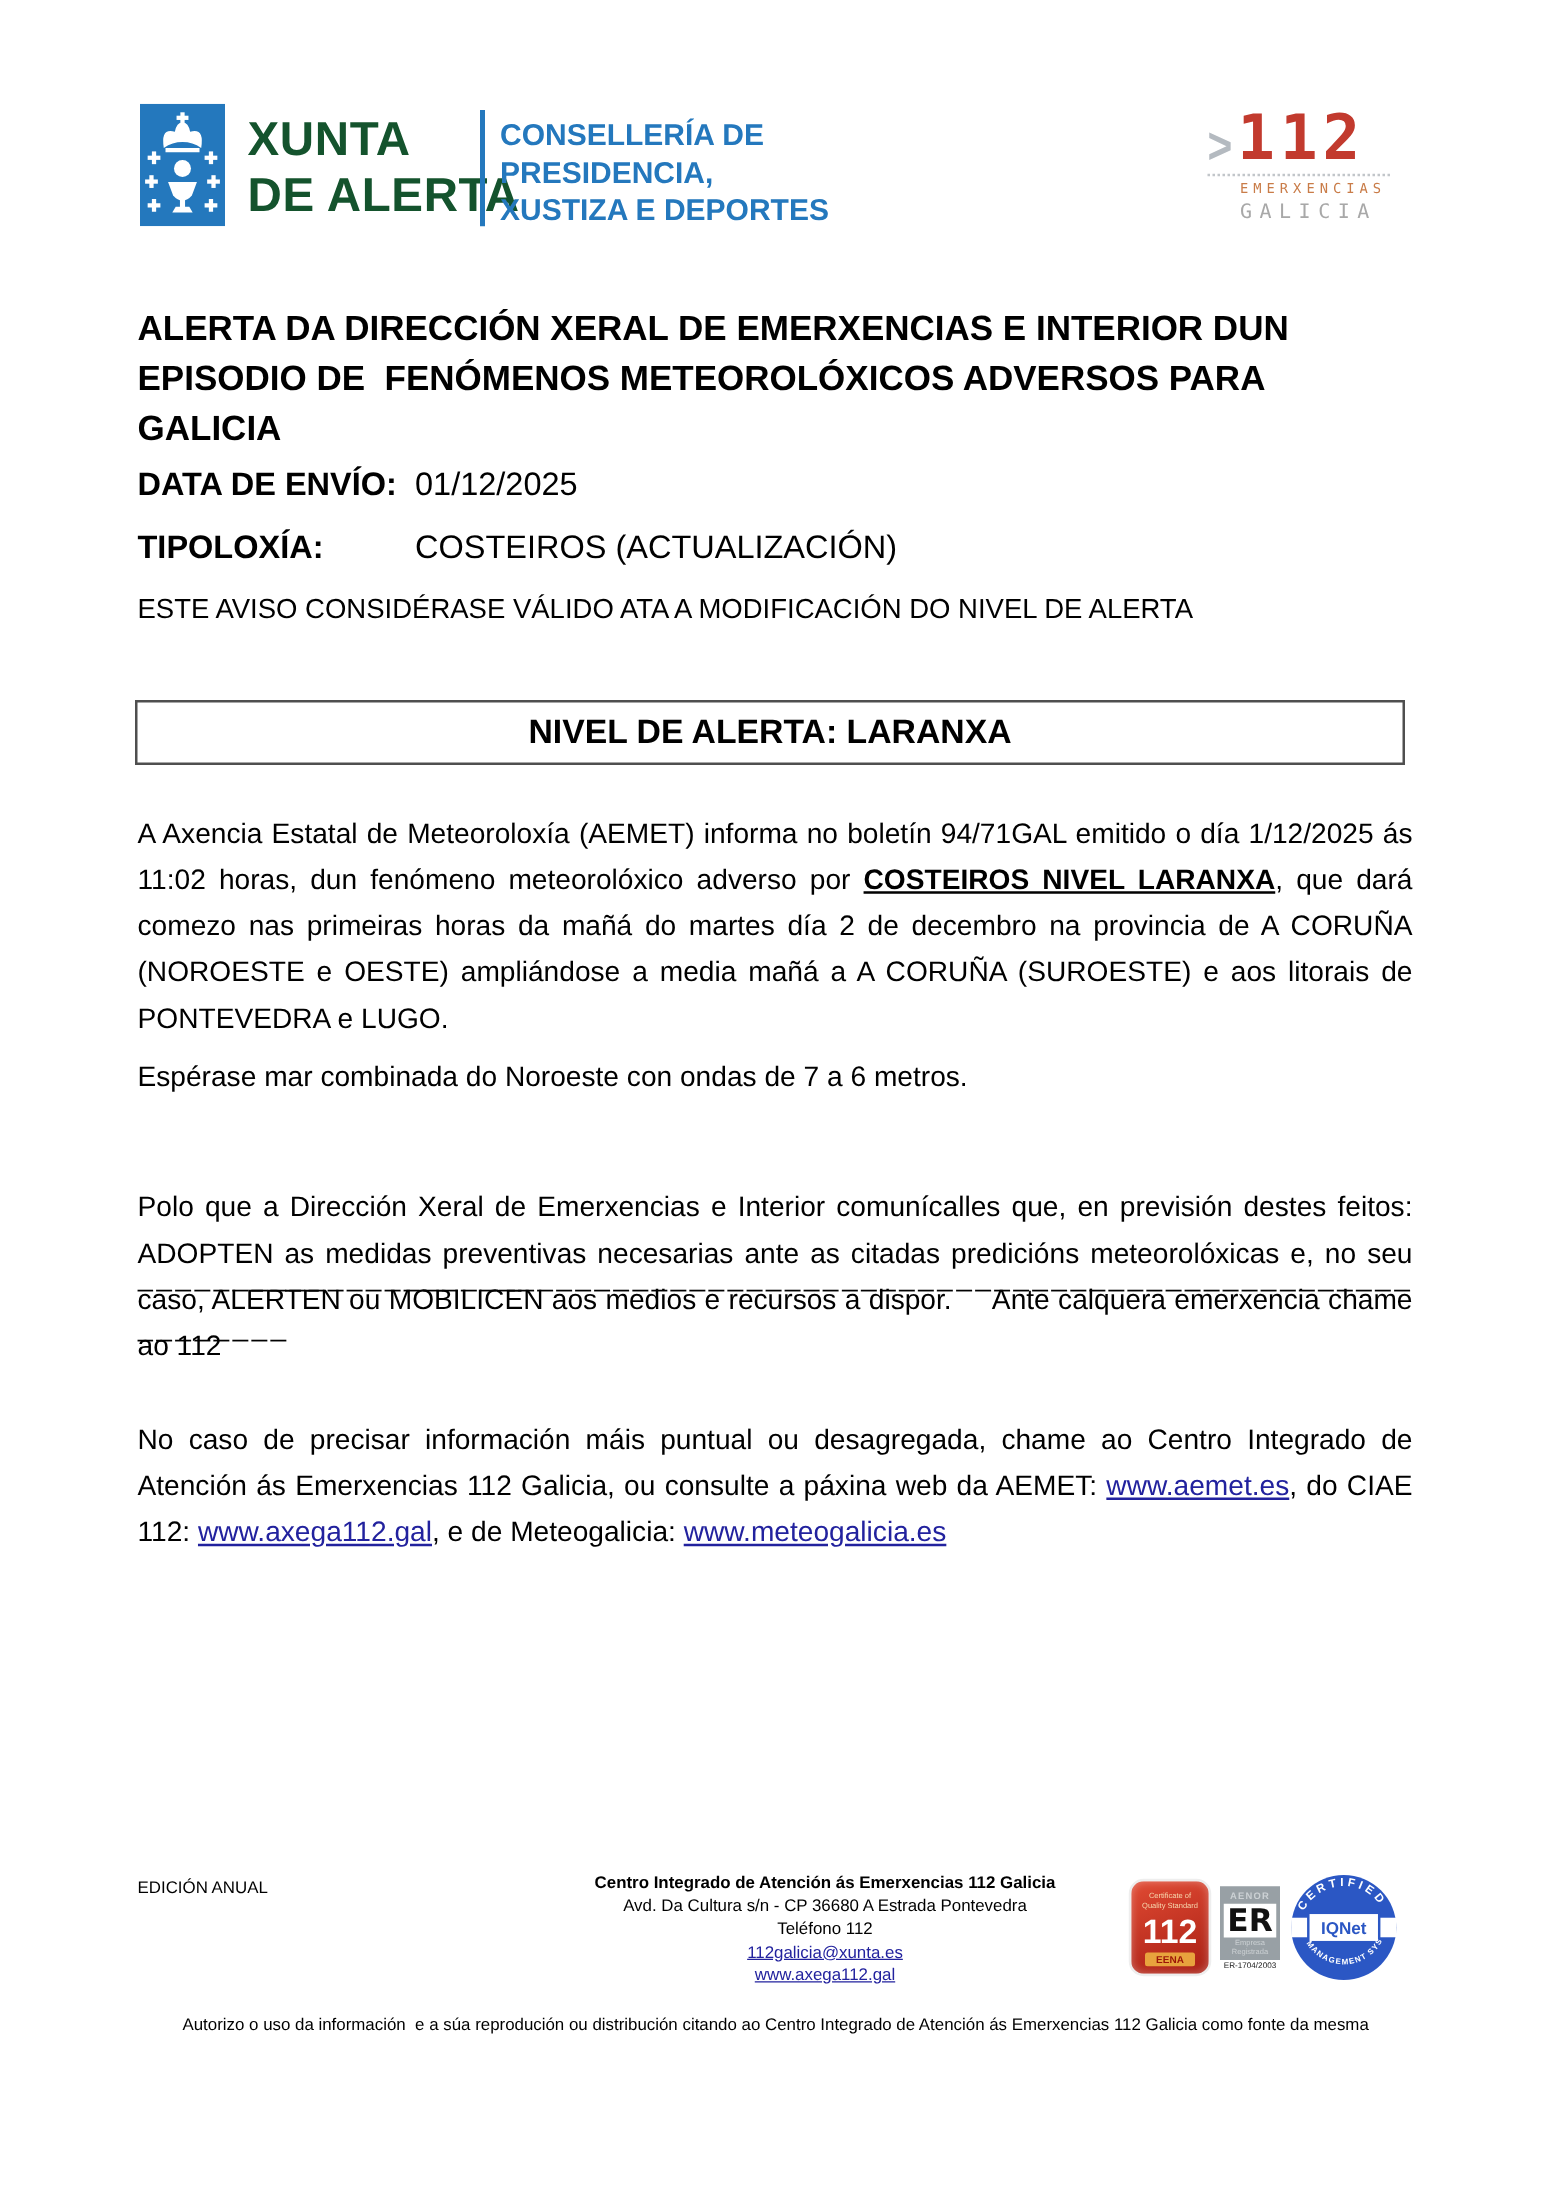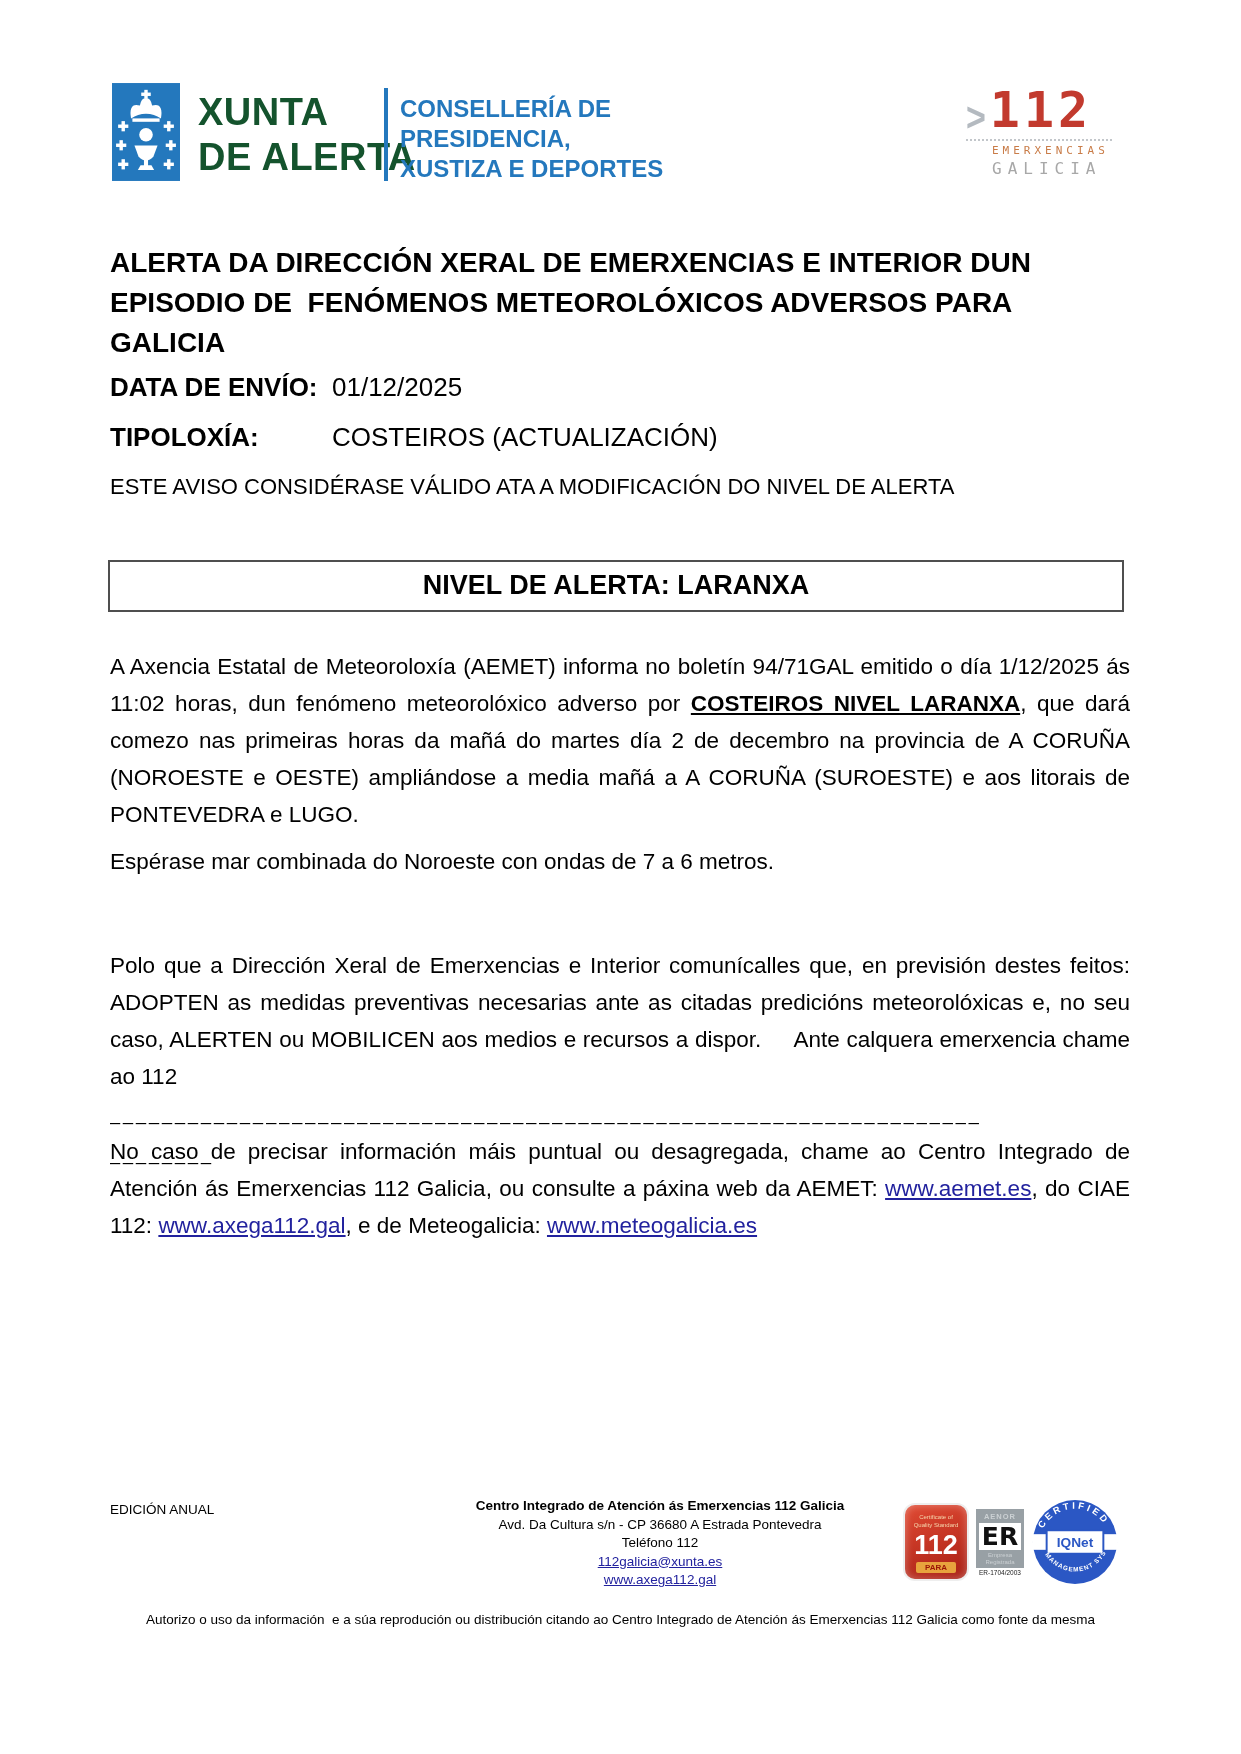--- a/index.html
+++ b/index.html
@@ -31,21 +31,21 @@
   
   .alert-box{position:absolute;top:560px;left:108px;width:1012px;border:2px solid #4f4f4f;text-align:center;font-weight:bold;font-size:27px;padding:8px 0 9px 0;background:#fff;}
 
   
   .para{position:absolute;left:110px;width:1020px;font-size:22.5px;line-height:37px;text-align:justify;}
   .p1{top:648px;}
   .p2{top:843px;text-align:left;}
   .p3{top:947px;}
   .p4{top:1133px;}
   .emph{font-weight:bold;text-decoration:underline;}
-  .divider{position:absolute;left:110px;width:1025px;top:1094px;font-size:18px;line-height:40px;letter-spacing:3px;white-space:nowrap;overflow:hidden;}
+  .divider{position:absolute;left:110px;width:1025px;top:1002px;font-size:22px;line-height:40px;letter-spacing:3px;white-space:nowrap;overflow:hidden;}
   a.doclink{color:#22229e;text-decoration:underline;cursor:pointer;}
 
   
   .edition{position:absolute;left:110px;top:1502px;font-size:13.5px;}
   .footer-center{position:absolute;left:420px;top:1497px;width:480px;text-align:center;font-size:13.5px;line-height:18.5px;}
   .footer-center .bold{font-weight:bold;}
   .footer-links a{color:#22229e;}
   .authorization{position:absolute;left:55px;right:55px;top:1612px;text-align:center;font-size:13.5px;}
 
   
@@ -162,21 +162,21 @@
     <div class="footer-links"><a class="doclink" href="#">www.axega112.gal</a></div>
   </div>
 
   <div class="certs">
     <div class="eena">
       <div class="eena-cap">
         <div>Certificate of</div>
         <div>Quality Standard</div>
       </div>
       <div class="eena-num">112</div>
-      <div class="eena-banner">PARA</div>
+      <div class="eena-banner">EENA</div>
     </div>
 
     <div class="aenor">
       <div class="aenor-box">
         <div class="aenor-brand">AENOR</div>
         <div class="aenor-white">ER</div>
         <div class="aenor-sub">
           <div>Empresa</div>
           <div>Registrada</div>
         </div>

